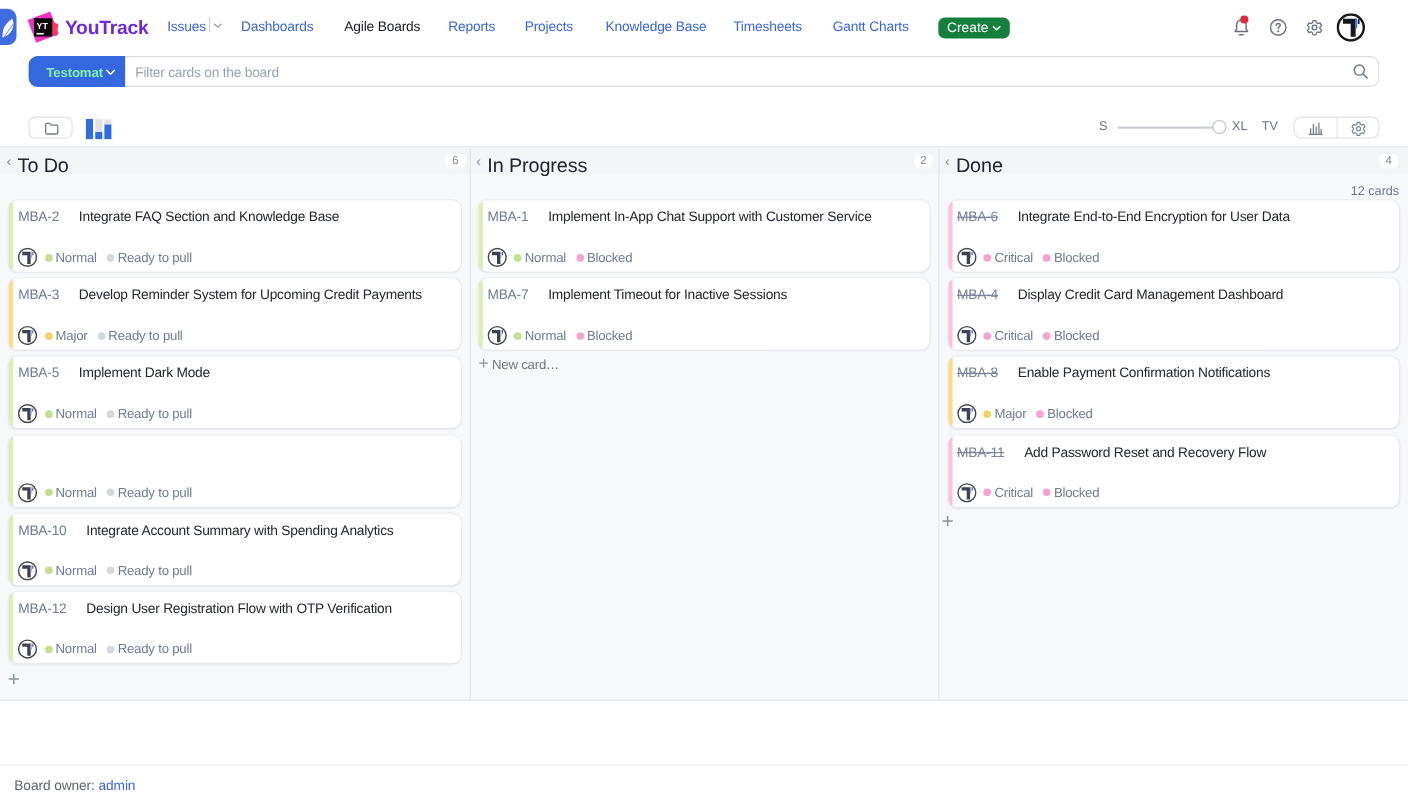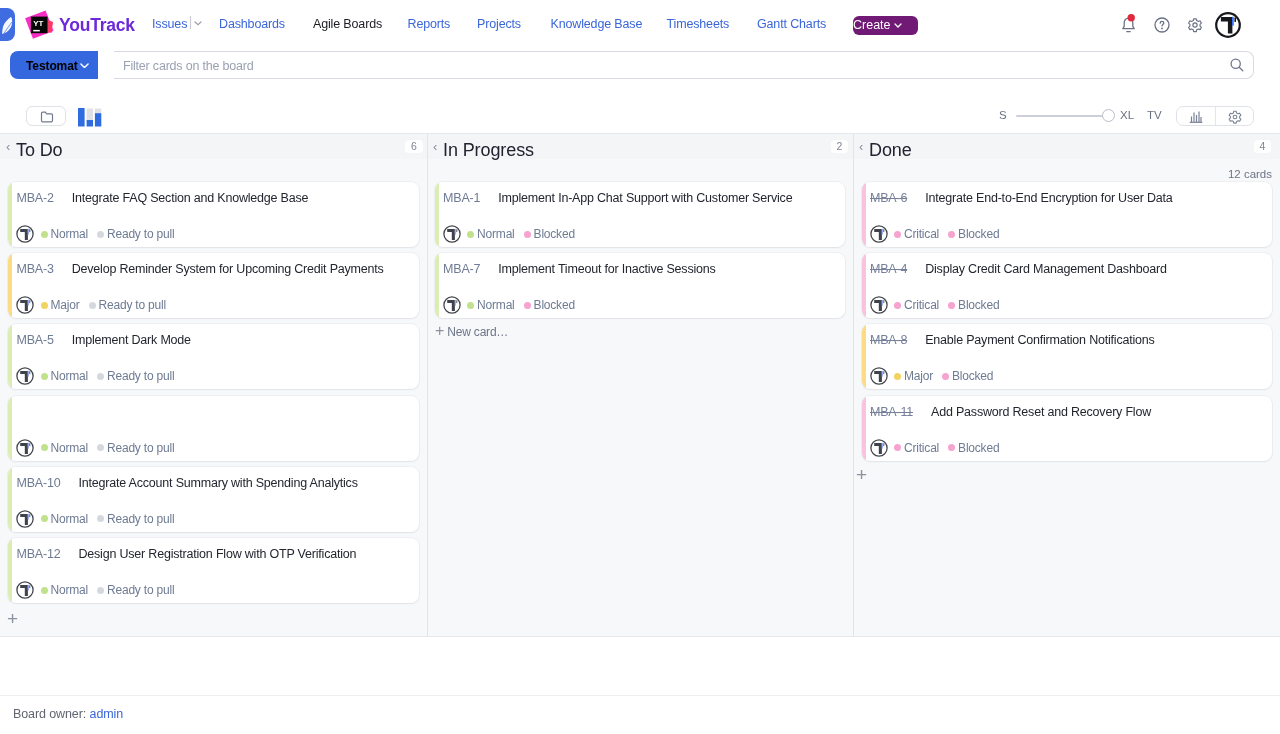--- a/index.html
+++ b/index.html
@@ -8,28 +8,28 @@
 #stage { position:relative; width:1280px; height:734px; background:#fff; }
 
 
 #sidetab { left:0; top:8px; width:15px; height:33px; background:#3f6ce0; border-radius:0 8px 8px 0; }
 #logo { left:25px; top:9px; width:30px; height:32px; }
 #logoname { left:59px; top:14.5px; font-size:17.5px; font-weight:700; color:#6d28d9; letter-spacing:-0.2px; }
 .nav { top:16.5px; font-size:12.5px; letter-spacing:-0.15px; font-weight:500; color:#3a66d8; }
 .nav.dark { color:#1b1d24; }
 #navsep { left:189.5px; top:16px; width:1px; height:13px; background:#c9ccd4; }
 #navchev { left:194px; top:21px; }
-#createbtn { left:853px; top:16px; width:65px; height:19px; background:#701a75; border-radius:6px; color:#fff; font-size:12.5px; font-weight:500; line-height:19px; }
+#createbtn { left:853px; top:16px; width:65px; height:19px; background:#15803d; border-radius:6px; color:#fff; font-size:12.5px; font-weight:500; text-align:center; line-height:19px; }
 .topicon { top:17px; width:16px; height:16px; }
 
 
 #avatar { left:1215px; top:12px; width:26px; height:26px; }
 
 
-#projbtn { left:10px; top:51px; width:88px; height:28px; background:#3567df; border-radius:8px 0 0 8px; color:#000000; }
+#projbtn { left:26px; top:51px; width:88px; height:28px; background:#3567df; border-radius:8px 0 0 8px; color:#86efac; }
 #projbtn span { position:absolute; left:16px; top:7.5px; font-size:12px; letter-spacing:-0.1px; font-weight:700; }
 #filterinput { left:114px; top:51px; width:1140px; height:28px; background:#fff; border:1px solid #d7dae0; border-left:none; border-radius:0 8px 8px 0; }
 #filterinput .ph { position:absolute; left:9px; top:7px; font-size:12.5px; letter-spacing:-0.2px; color:#9aa1b1; }
 
 
 #folderbtn { left:26px; top:106px; width:40px; height:20px; border:1px solid #e0e2e7; border-radius:6px; background:#fff; }
 #barsicon { left:78px; top:108px; width:24px; height:19px; }
 .slbl { top:109px; font-size:11.5px; color:#6b7183; }
 #sltrack { left:1016px; top:115px; width:92px; height:2px; background:#ccd0d8; border-radius:1px; }
 #slknob { left:1102px; top:109px; width:13px; height:13px; background:#fff; border:1px solid #b9bec9; border-radius:50%; }

